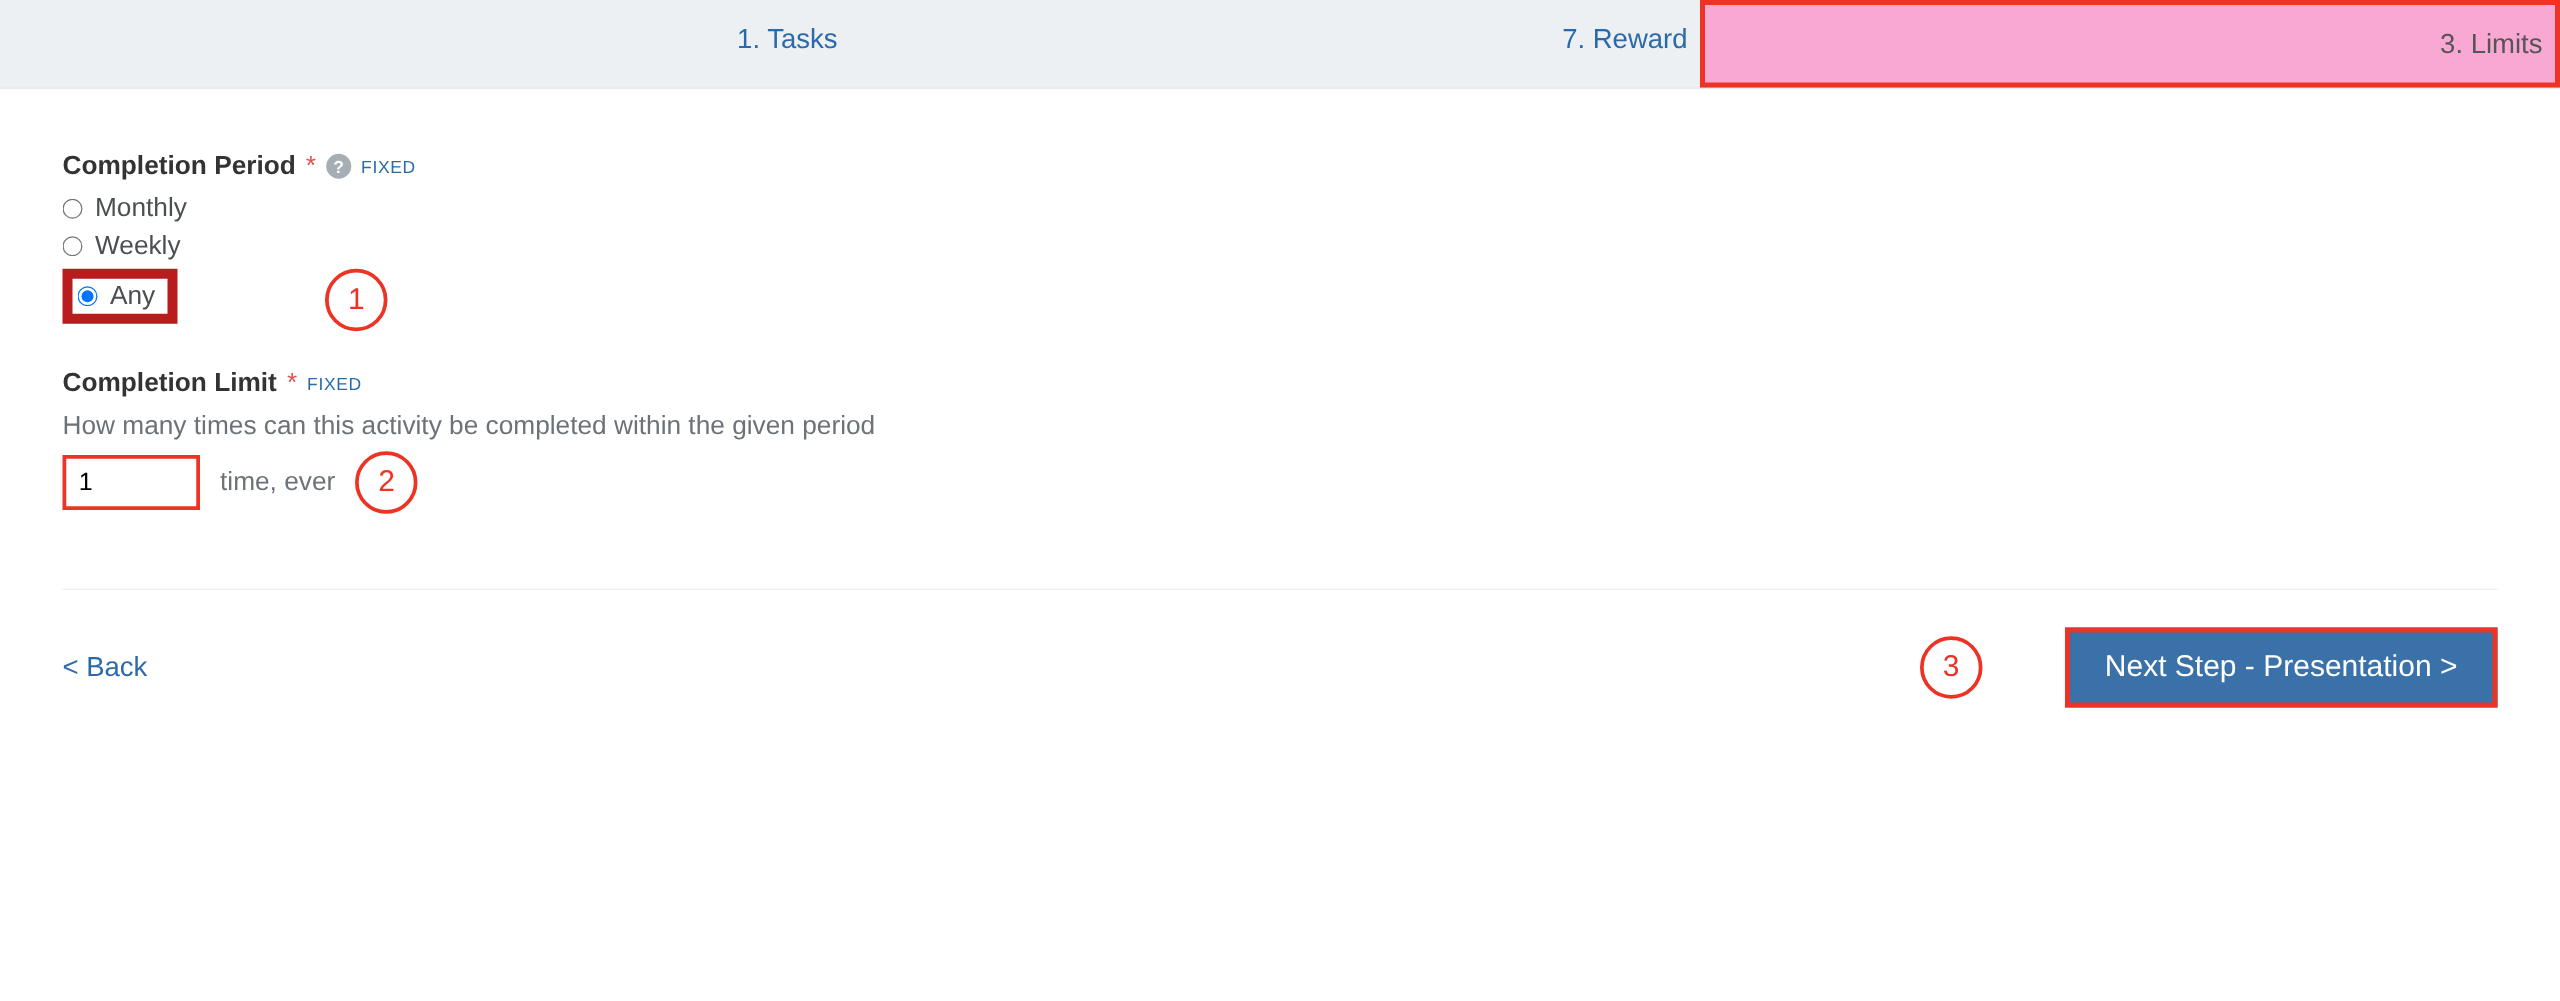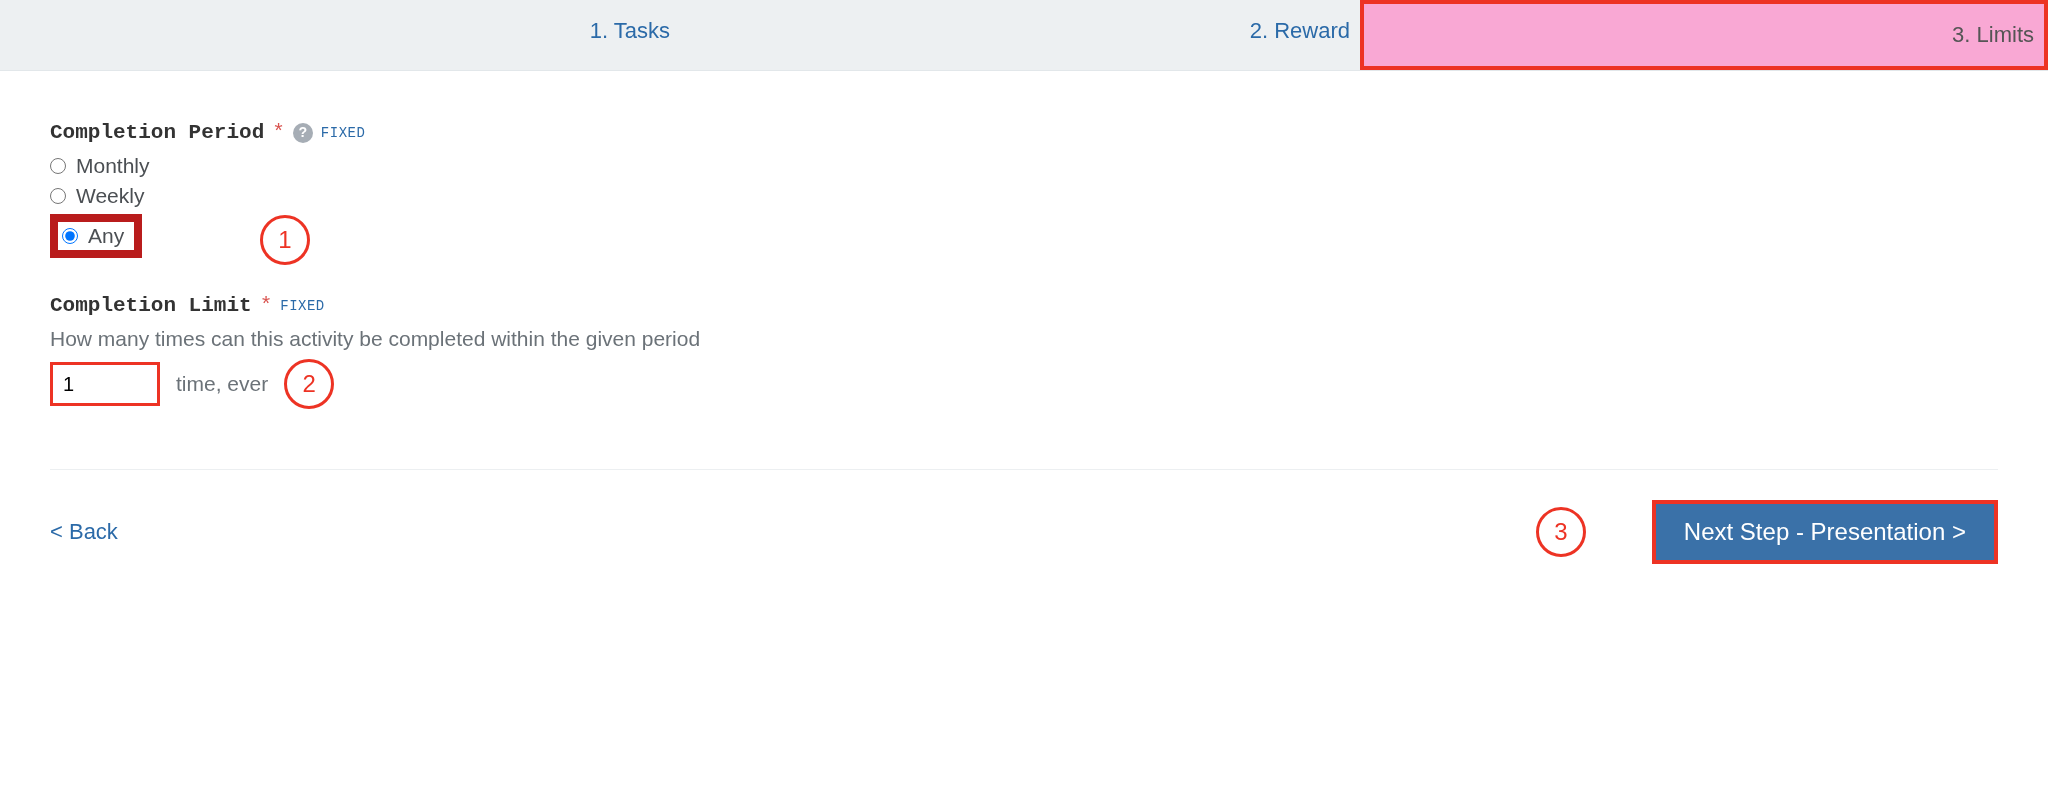--- a/index.html
+++ b/index.html
@@ -41,21 +41,20 @@
       margin-bottom: 34px;
     }
     .field-block { margin-bottom: 30px; }
     .field-label {
       font-weight: 700;
       font-size: 21px;
       margin-bottom: 10px;
       display: flex;
       align-items: center;
       gap: 8px;
-      font-family: Liberation Mono, monospace;
     }
     .required { color: #d9534f; font-weight: 400; }
     .help-icon {
       display: inline-flex;
       align-items: center;
       justify-content: center;
       width: 20px; height: 20px;
       border-radius: 50%;
       background: #a6adb5;
       color: #fff;
@@ -144,21 +143,21 @@
       position: absolute;
       left: 210px;
       top: 94px;
     }
   </style>
 </head>
 <body>
 
 <div class="wizard-header">
   <div class="wizard-step">1. Tasks</div>
-  <div class="wizard-step">2. Reward</div>
+  <div class="wizard-step">7. Reward</div>
   <div class="wizard-step active">3. Limits</div>
 </div>
 
 <div class="content">
 
 
   <div class="field-block period-container">
     <div class="field-label">
       <span>Completion Period</span>
       <span class="required">*</span>

